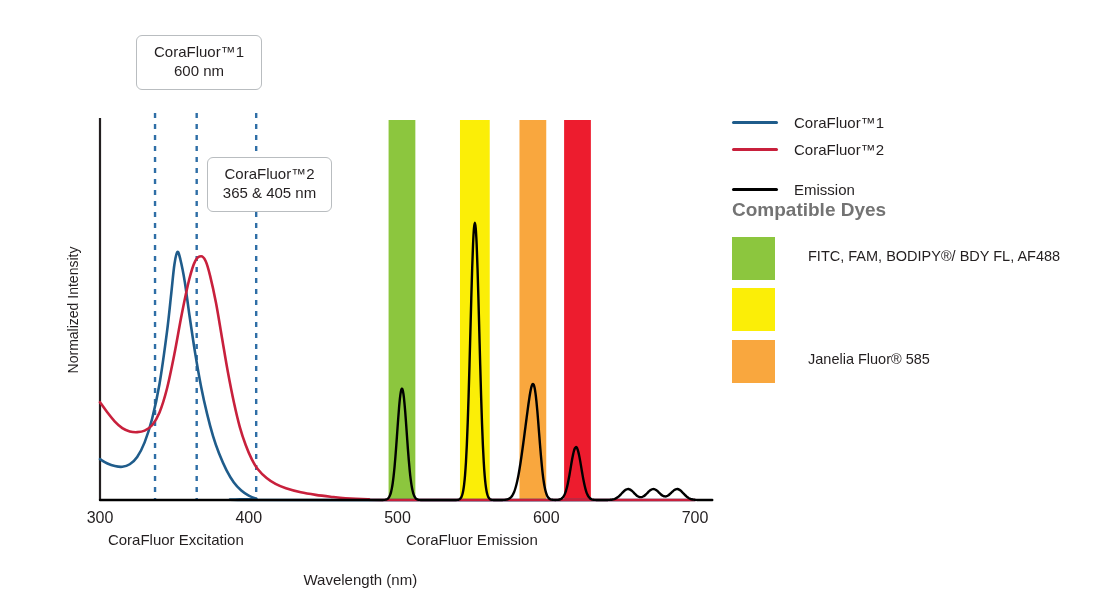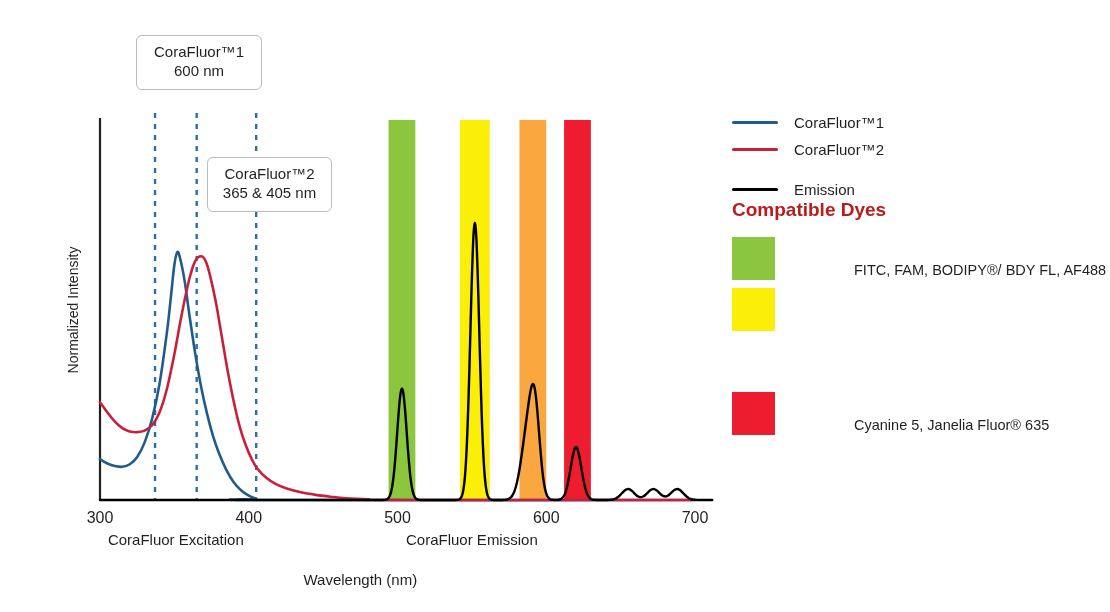--- a/index.html
+++ b/index.html
@@ -18,22 +18,22 @@
   .callout{position:absolute;border:1px solid #b9bdc0;border-radius:6px;background:#ffffff;
            text-align:center;line-height:1.25;font-size:15px;color:#231f20;padding:7px 12px 8px;
            box-sizing:border-box;}
   .callout .l2{display:block;}
 
   
   #side-panel{position:absolute;left:730px;top:0;width:380px;height:612px;}
   .legend-row{position:absolute;display:flex;align-items:center;}
   .legend-swatch-line{width:46px;height:3px;border-radius:2px;flex:0 0 auto;}
   .legend-text{margin-left:16px;font-size:15px;color:#231f20;white-space:nowrap;}
-  #dyes-heading{position:absolute;left:2px;top:199px;font-size:19px;font-weight:700;color:#b91c1c;}
-  .dye-row{position:absolute;display:flex;align-items:flex-end;gap:46px;}
+  #dyes-heading{position:absolute;left:2px;top:199px;font-size:19px;font-weight:700;color:#737373;}
+  .dye-row{position:absolute;display:flex;align-items:flex-start;}
   .dye-swatch{width:43px;height:43px;flex:0 0 auto;}
   .dye-text{margin-left:33px;font-size:14.5px;color:#231f20;line-height:1.32;padding-top:10px;}
   .dye-text.two-line{padding-top:1px;}
   .dye-text span{display:block;white-space:nowrap;}
 </style>
 </head>
 <body>
 
 <div id="root">
 
@@ -96,22 +96,22 @@
         <span>FITC, FAM, BODIPY®/ BDY FL, AF488</span>
       </span>
     </div>
 
     <div class="dye-row" style="left:2px;top:288px;">
       <span class="dye-swatch" style="background: rgb(251, 238, 7);"></span>
       <span class="dye-text two-line">
       </span>
     </div>
 
-
-    <div class="dye-row" style="left:2px;top:392px;">
-      <span class="dye-swatch" style="background: rgb(237, 28, 46);"></span>
+    <div class="dye-row" style="left:2px;top:340px;">
+      <span class="dye-swatch" style="background: rgb(249, 167, 62);"></span>
       <span class="dye-text">
-        <span>Cyanine 5, Janelia Fluor® 635</span>
+        <span>Janelia Fluor® 585</span>
       </span>
     </div>
+
 
   </div>
 </div>
 
 </body></html>

